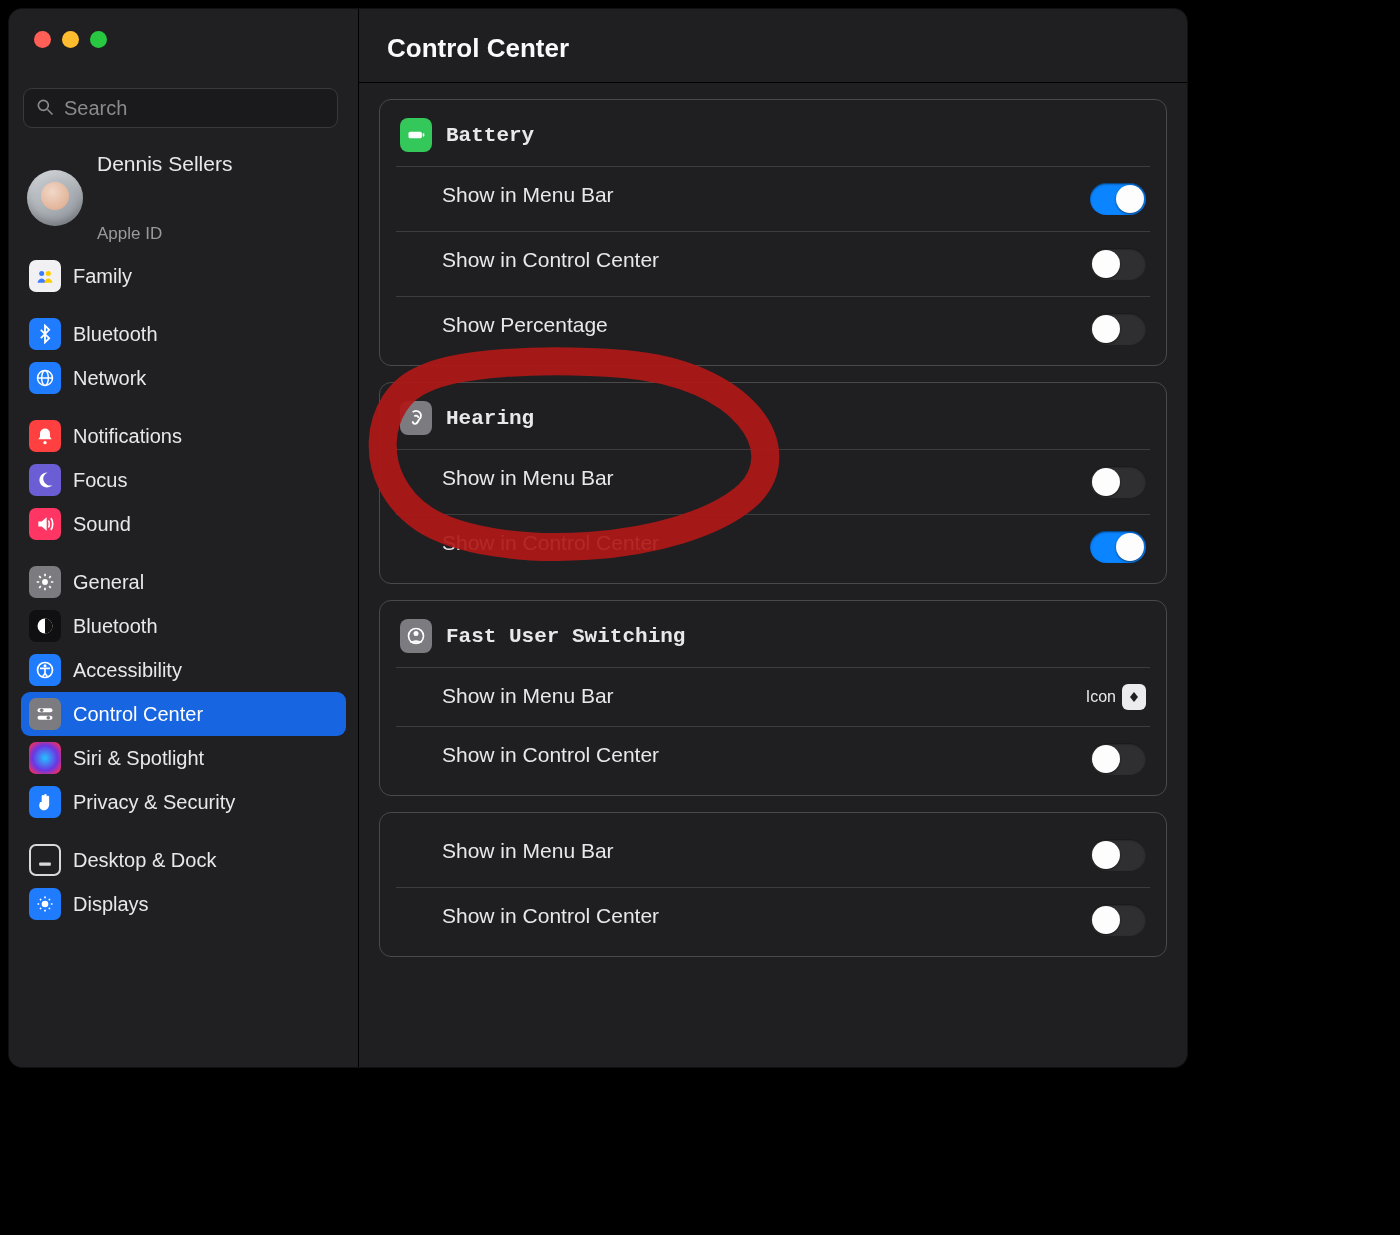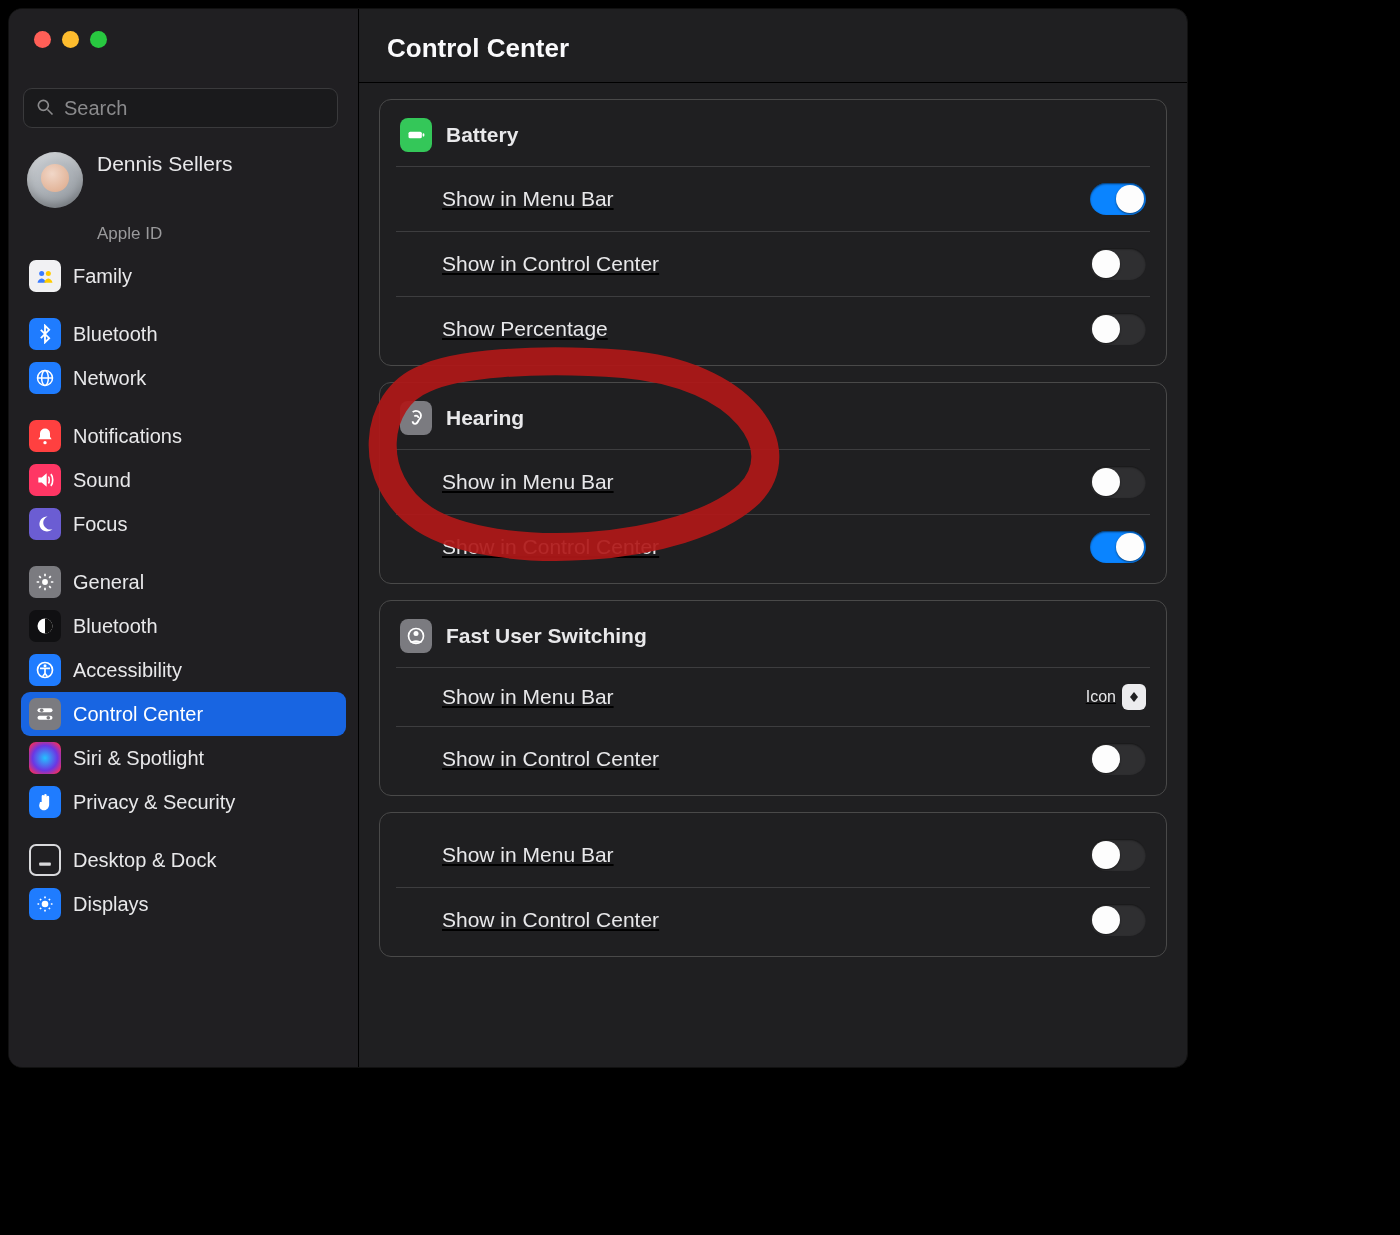--- a/index.html
+++ b/index.html
@@ -30,21 +30,21 @@
   .traffic{display:flex;gap:11px;padding:22px 0 0 25px;}
   .dot{width:17px;height:17px;border-radius:50%;}
   .dot.red{background:#ff5f57;}
   .dot.yellow{background:#febc2e;}
   .dot.green{background:#28c840;}
   .search{margin:40px 20px 0 14px;position:relative;}
   .search input{width:100%;height:40px;border-radius:9px;background:var(--search-bg);
     border:1px solid #3a3a3c;color:var(--text);font-size:20px;padding:0 12px 0 40px;outline:none;}
   .search input::placeholder{color:#8a8a8c;}
   .search .mag{position:absolute;left:12px;top:9px;width:20px;height:20px;color:#8a8a8c;}
-  .user{display:flex;gap:14px;padding:24px 18px 8px 18px;}
+  .user{display:flex;align-items:center;gap:14px;padding:24px 18px 8px 18px;}
   .avatar{width:56px;height:56px;border-radius:50%;background:linear-gradient(145deg,#cfd3d7,#8e949b);
     box-shadow:inset 0 -4px 8px rgba(0,0,0,.25),inset 0 4px 6px rgba(255,255,255,.25);
     position:relative;overflow:hidden;}
   .avatar::after{content:"";position:absolute;left:14px;top:12px;width:28px;height:28px;
     border-radius:50%;background:radial-gradient(circle at 40% 35%,#f1d7c8,#dca787);}
   .user .name{font-size:21px;color:var(--text);line-height:1.15;}
   .user .sub{font-size:17px;color:var(--muted);margin-top:48px;}
   .nav{margin-top:2px;padding:0 12px 10px 12px;overflow-y:auto;}
   .group{margin-top:14px;}
   .item{display:flex;align-items:center;gap:12px;height:44px;border-radius:9px;
@@ -71,23 +71,23 @@
   
   .content{flex:1;display:flex;flex-direction:column;overflow:hidden;}
   .hdr{padding:24px 28px 18px 28px;border-bottom:1px solid #000;}
   .hdr h1{margin:0;color:#fafafc;font-size:26px;font-weight:700;}
   .scroll{flex:1;overflow-y:auto;padding:16px 20px 30px 20px;}
   .card{border:1px solid var(--panel-border);border-radius:12px;background:transparent;
     padding:10px 16px 4px 16px;margin-bottom:16px;}
   .card-head{display:flex;align-items:center;gap:14px;padding:8px 4px 14px 4px;
     border-bottom:1px solid var(--divider);}
   .card-head .icn{width:34px;height:34px;border-radius:8px;}
-  .card-head .ttl{font-size:21px;color:var(--text);font-weight:600;}
-  .row{display:flex;align-items:center;justify-content:space-between;
-    padding:16px 4px 16px 46px;border-bottom:1px solid var(--divider);text-decoration:underline;}
+  .card-head .ttl{font-size:21px;color:var(--text);font-weight:600;font-family:Liberation Mono, monospace;}
+  .row{display:flex;justify-content:space-between;
+    padding:16px 4px 16px 46px;border-bottom:1px solid var(--divider);}
   .row:last-child{border-bottom:none;}
   .row .lbl{font-size:21px;color:var(--text);}
   .switch{width:56px;height:32px;border-radius:16px;background:var(--pill);position:relative;
     box-shadow:inset 0 1px 2px rgba(0,0,0,.6);}
   .switch.on{background:var(--blue);}
   .knob{position:absolute;top:2px;left:2px;width:28px;height:28px;border-radius:50%;
     background:#fdfdfd;box-shadow:0 1px 2px rgba(0,0,0,.5);}
   .switch.on .knob{left:auto;right:2px;}
   .select{display:flex;align-items:center;gap:6px;}
   .select .val{color:var(--text);font-size:16px;}
@@ -175,35 +175,35 @@
         <div class="item">
           <div class="icn red">
                 <svg viewBox="0 0 24 24" fill="white">
                   <path d="M12 3a6 6 0 0 0-6 6v4l-2 3h16l-2-3V9a6 6 0 0 0-6-6z"></path>
                   <circle cx="12" cy="20" r="2"></circle>
                 </svg>
               </div>
           <span>Notifications</span>
         </div>
         <div class="item">
+          <div class="icn indigo">
+                <svg viewBox="0 0 24 24" fill="white">
+                  <path d="M15 3a9 9 0 1 0 6 15 7 7 0 0 1-6-15z"></path>
+                </svg>
+              </div>
+          <span>Focus</span>
+        </div>
+        <div class="item">
           <div class="icn pink">
                 <svg viewBox="0 0 24 24" fill="white">
                   <path d="M4 9v6h4l6 5V4L8 9H4z"></path>
                   <path d="M16 8c1.5 1 1.5 7 0 8M19 5c3 3 3 11 0 14" fill="none" stroke="white" stroke-width="2"></path>
                 </svg>
               </div>
           <span>Sound</span>
-        </div>
-        <div class="item">
-          <div class="icn indigo">
-                <svg viewBox="0 0 24 24" fill="white">
-                  <path d="M15 3a9 9 0 1 0 6 15 7 7 0 0 1-6-15z"></path>
-                </svg>
-              </div>
-          <span>Focus</span>
         </div>
       </div>
 
       <div class="group">
         <div class="item">
           <div class="icn gray">
                 <svg viewBox="0 0 24 24" fill="white">
                   <circle cx="12" cy="12" r="3.5"></circle>
                   <path d="M12 2v3M12 19v3M2 12h3M19 12h3M5 5l2 2M17 17l2 2M19 5l-2 2M5 19l2-2" stroke="white" stroke-width="2"></path>
                 </svg>

